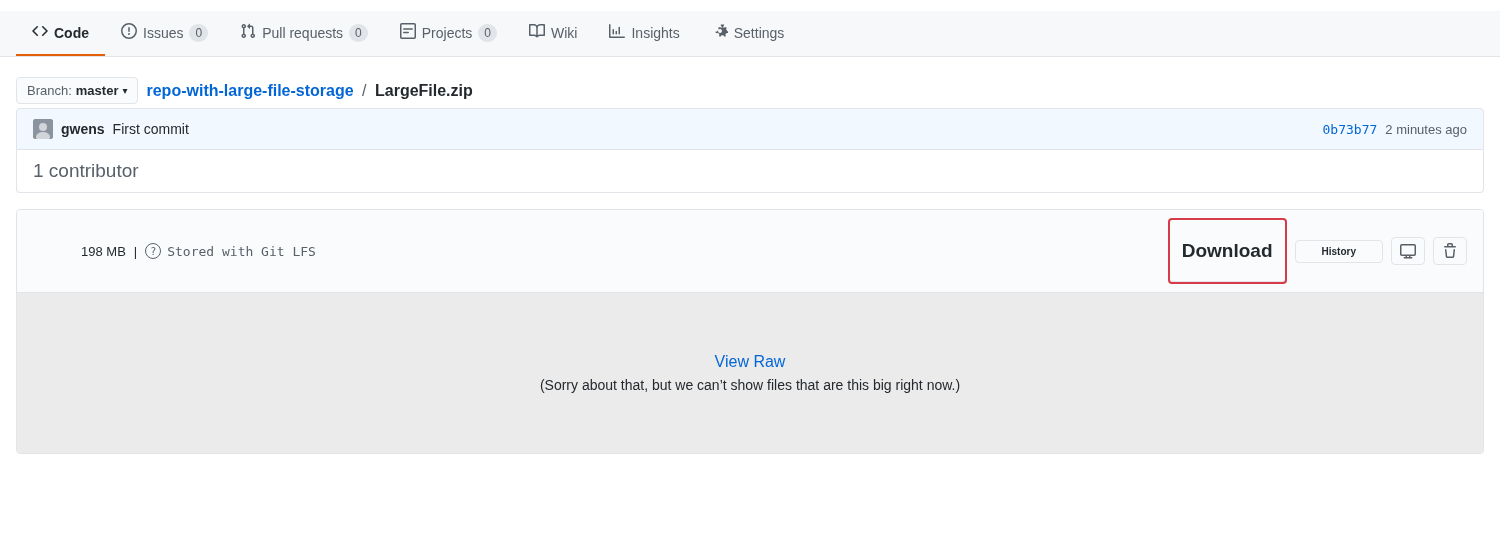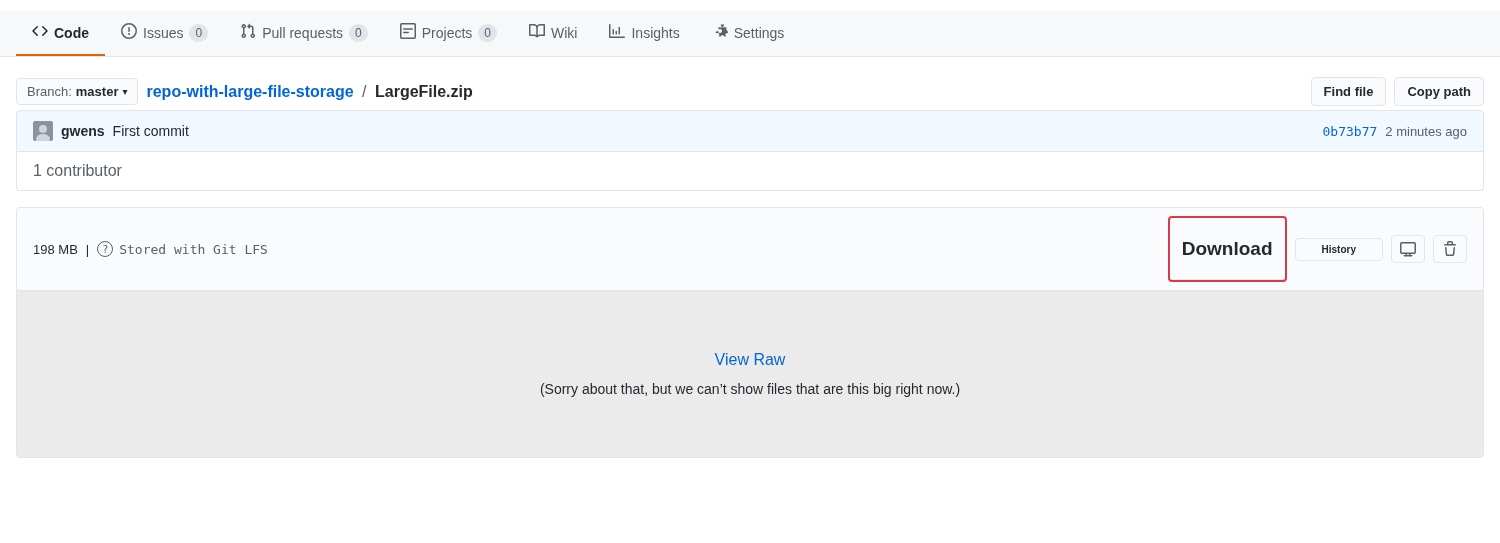--- a/index.html
+++ b/index.html
@@ -147,21 +147,21 @@
     }
 
     
     .contributor-bar {
       border: 1px solid #e1e4e8;
       border-top: none;
       border-radius: 0 0 4px 4px;
       padding: 10px 16px;
       background: #fff;
       color: #586069;
-      font-size: 16px;
+      font-size: 19px;
       margin-bottom: 16px;
     }
 
     
     .file-viewer {
       border: 1px solid #e1e4e8;
       border-radius: 4px;
       overflow: hidden;
     }
     .file-viewer-header {
@@ -171,20 +171,21 @@
       padding: 8px 16px;
       background: #fafbfc;
       border-bottom: 1px solid #e1e4e8;
     }
     .file-size-info {
       display: flex;
       align-items: center;
       gap: 8px;
       font-size: 13px;
       color: #24292e;
+      margin-left: 48px;
     }
     .file-size { font-weight: 500; }
     .lfs-badge {
       display: flex;
       align-items: center;
       gap: 6px;
       color: #586069;
       font-family: monospace;
       font-size: 13px;
     }
@@ -240,21 +241,21 @@
     
     .file-content {
       background: #ebebeb;
       padding: 60px 16px;
       text-align: center;
       min-height: 150px;
       display: flex;
       flex-direction: column;
       align-items: center;
       justify-content: center;
-      gap: 12px;
+      gap: 6px;
     }
     .view-raw-link {
       color: #0366d6;
       font-size: 16px;
       cursor: pointer;
       text-decoration: none;
     }
     .sorry-text {
       color: #24292e;
       font-size: 14px;
@@ -346,24 +347,20 @@
         <span class="chevron-icon">▾</span>
       </div>
 
       <div class="breadcrumb-path">
         <a class="breadcrumb-repo">repo-with-large-file-storage</a>
         <span class="breadcrumb-sep">/</span>
         <span class="breadcrumb-file">LargeFile.zip</span>
       </div>
     </div>
 
-    <div class="file-path-right">
-      <button class="btn">Find file</button>
-      <button class="btn">Copy path</button>
-    </div>
   </div>
 
   <div class="commit-bar">
     <div class="commit-left">
       <div class="avatar-placeholder">
         <svg width="20" height="20" viewBox="0 0 20 20" fill="none">
           <rect width="20" height="20" rx="3" fill="#8b949e"></rect>
           <circle cx="10" cy="8" r="4" fill="#d1d5da"></circle>
           <ellipse cx="10" cy="18" rx="7" ry="5" fill="#d1d5da"></ellipse>
         </svg>

